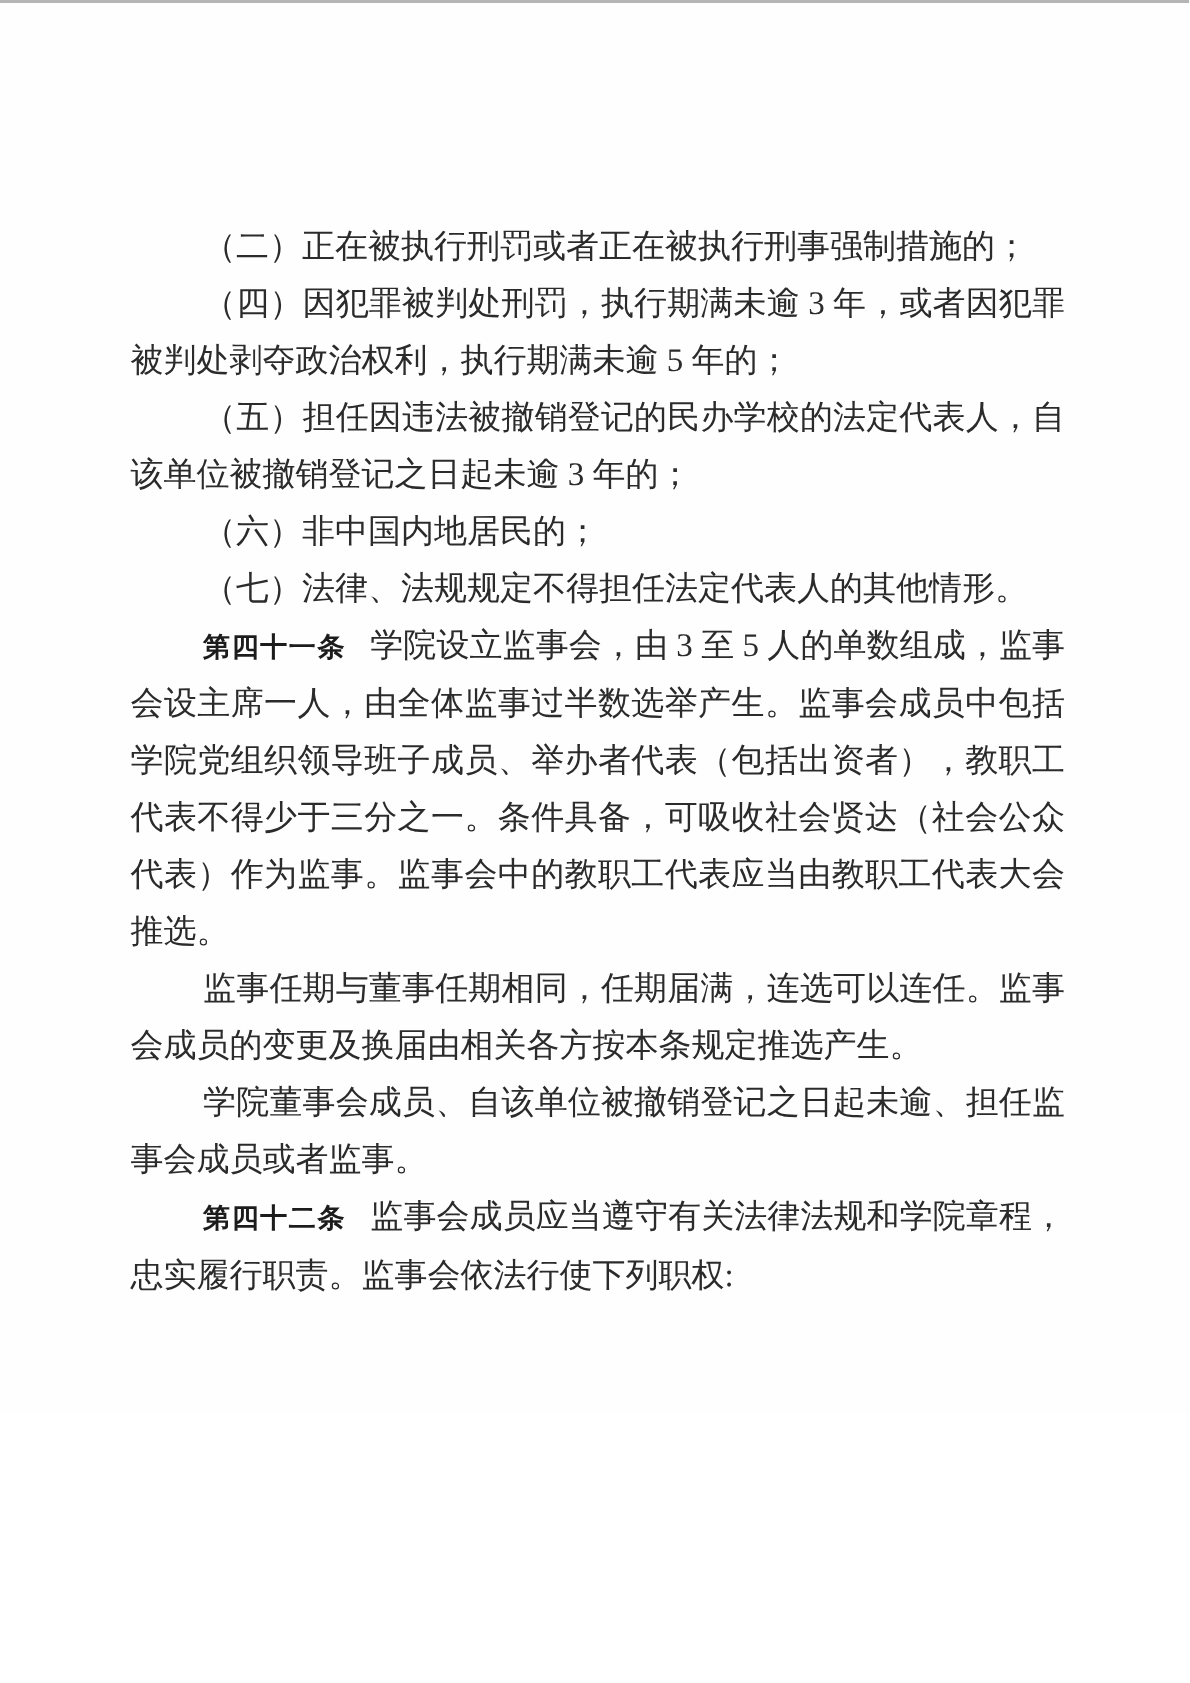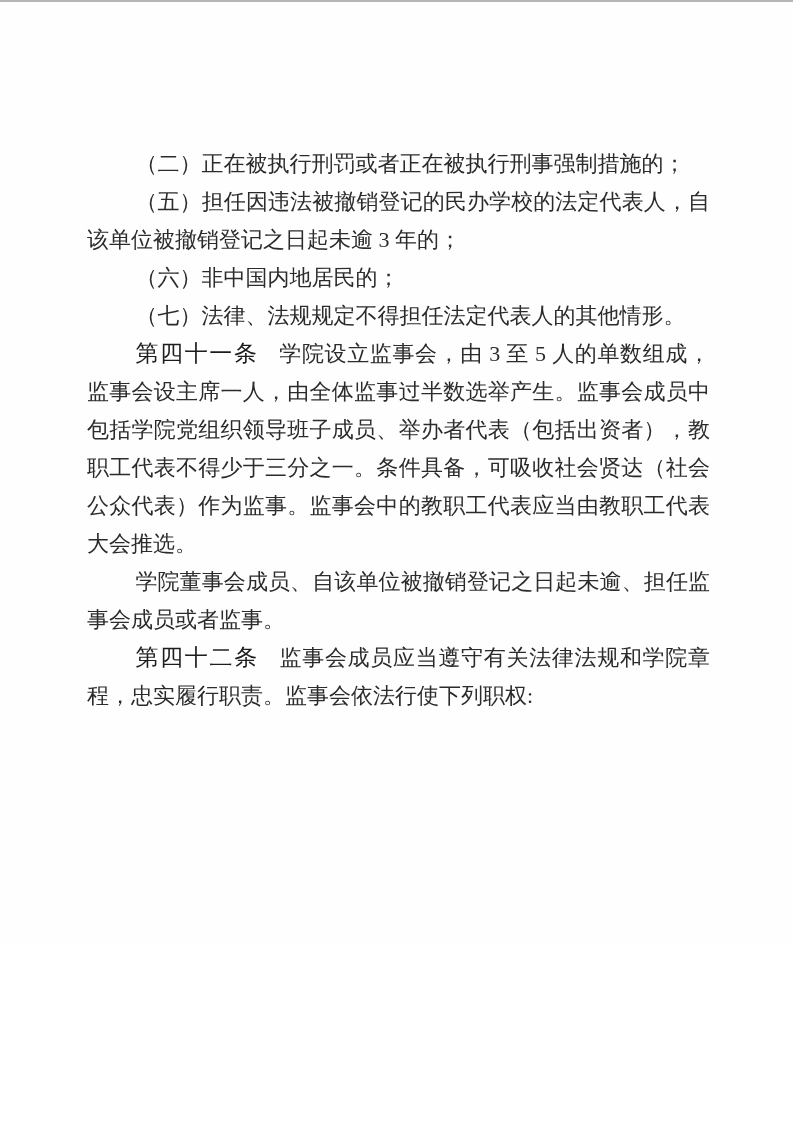--- a/index.html
+++ b/index.html
@@ -33,22 +33,22 @@
   .content p{
     margin:0;padding:0;
     font-size:22px;
     line-height:38px;
     text-align:justify;
     text-justify:inter-character;
     text-indent:2.2em;
     word-break:break-all;
   }
   .lead{
-    font-weight:normal;
-    font-size:23px;
+    font-weight:bold;
+    font-size:18px;
     margin-right:.9em;
     letter-spacing:1px;
     color:#1c1c1c;
   }
   .lead:empty{display:none;margin:0;}
   .page-footer{
     position:absolute;
     left:120px;top:1010px;
     font-size:16px;
     letter-spacing:2px;
@@ -57,22 +57,24 @@
   }
 </style>
 </head>
 <body>
 
 <div class="page">
   <div class="scan-edge"></div>
 
   <div class="content">
     <p><span>（二）正在被执行刑罚或者正在被执行刑事强制措施的；</span></p>
+    <p><span>（四）因犯罪被判处刑罚，执行期满未逾 3 年，或者因犯罪被判处剥夺政治权利，执行期满未逾 5 年的；</span></p>
     <p><span>（五）担任因违法被撤销登记的民办学校的法定代表人，自该单位被撤销登记之日起未逾 3 年的；</span></p>
     <p><span>（六）非中国内地居民的；</span></p>
     <p><span>（七）法律、法规规定不得担任法定代表人的其他情形。</span></p>
     <p><b class="lead">第四十一条</b><span>学院设立监事会，由 3 至 5 人的单数组成，监事会设主席一人，由全体监事过半数选举产生。监事会成员中包括学院党组织领导班子成员、举办者代表（包括出资者），教职工代表不得少于三分之一。条件具备，可吸收社会贤达（社会公众代表）作为监事。监事会中的教职工代表应当由教职工代表大会推选。</span></p>
+    <p><span>监事任期与董事任期相同，任期届满，连选可以连任。监事会成员的变更及换届由相关各方按本条规定推选产生。</span></p>
     <p><span>学院董事会成员、自该单位被撤销登记之日起未逾、担任监事会成员或者监事。</span></p>
     <p><b class="lead">第四十二条</b><span>监事会成员应当遵守有关法律法规和学院章程，忠实履行职责。监事会依法行使下列职权:</span></p>
   </div>
 
   <div class="page-footer">— 14 —</div>
 </div>
 
 </body></html>

